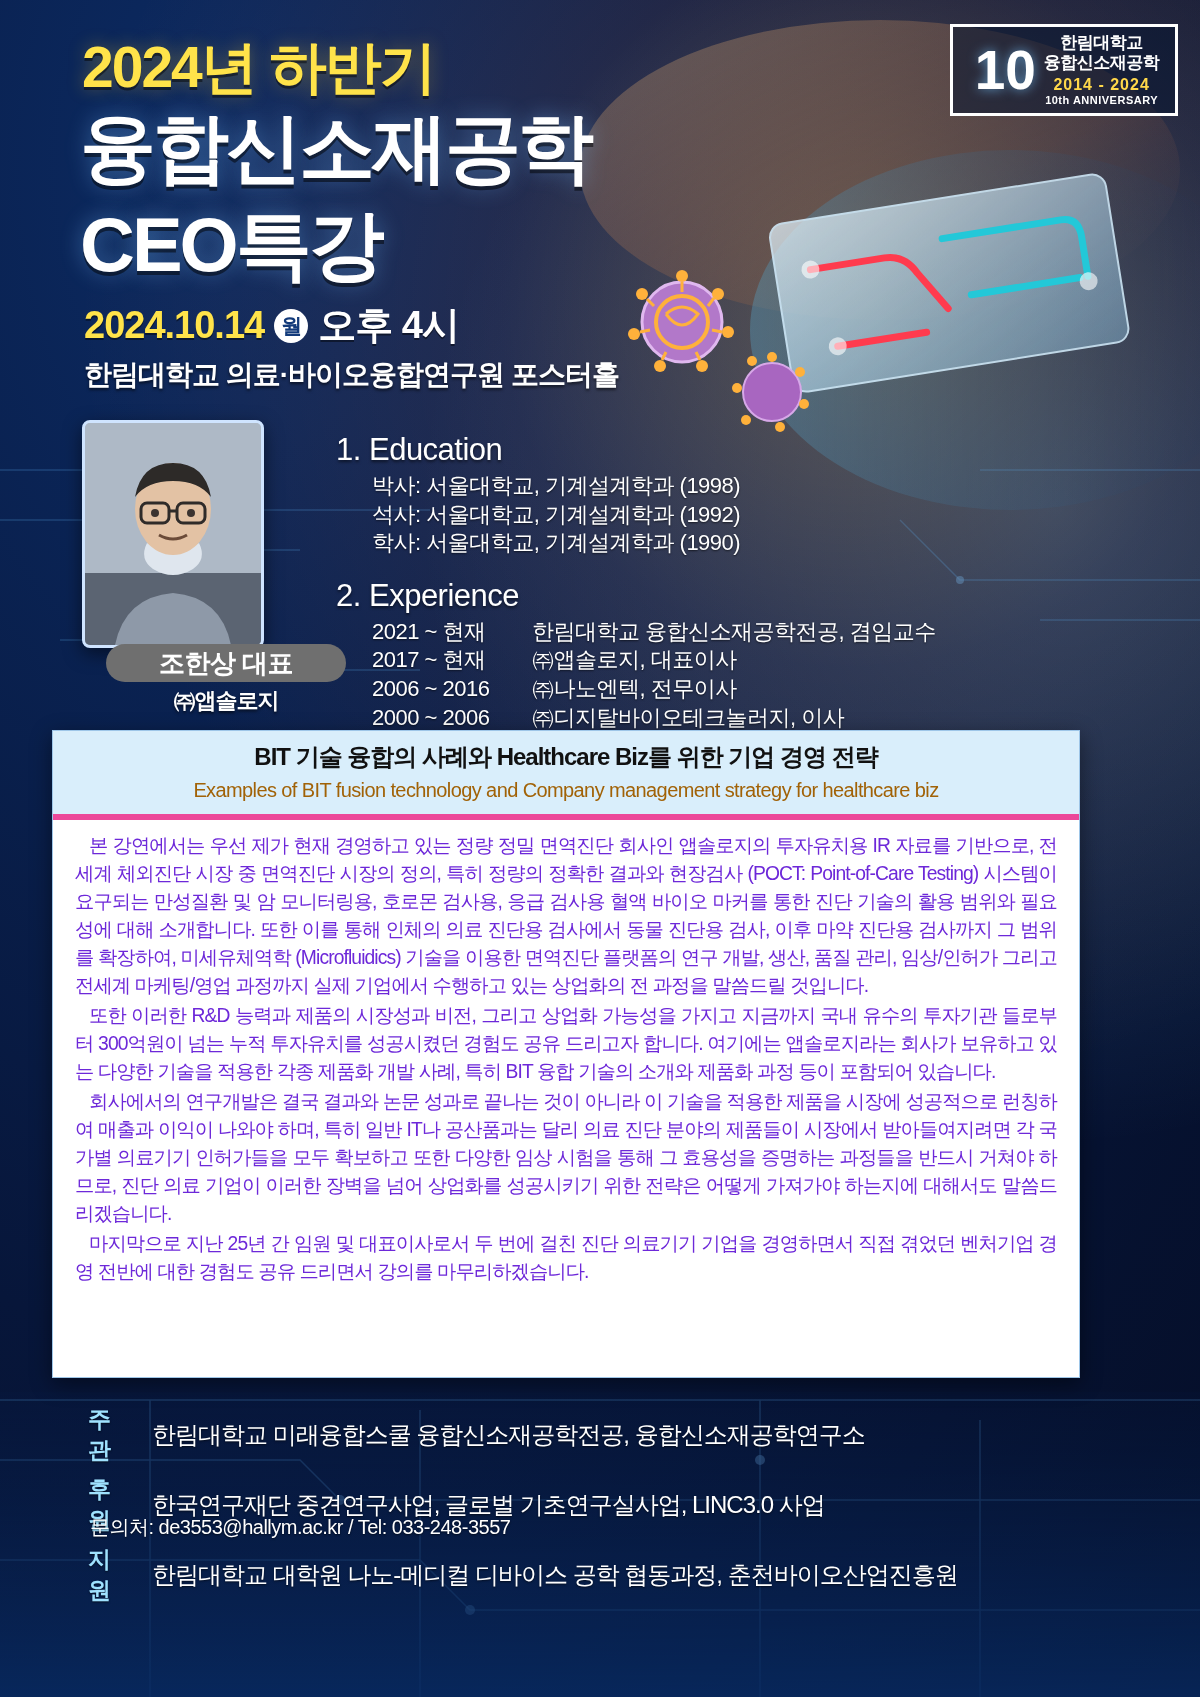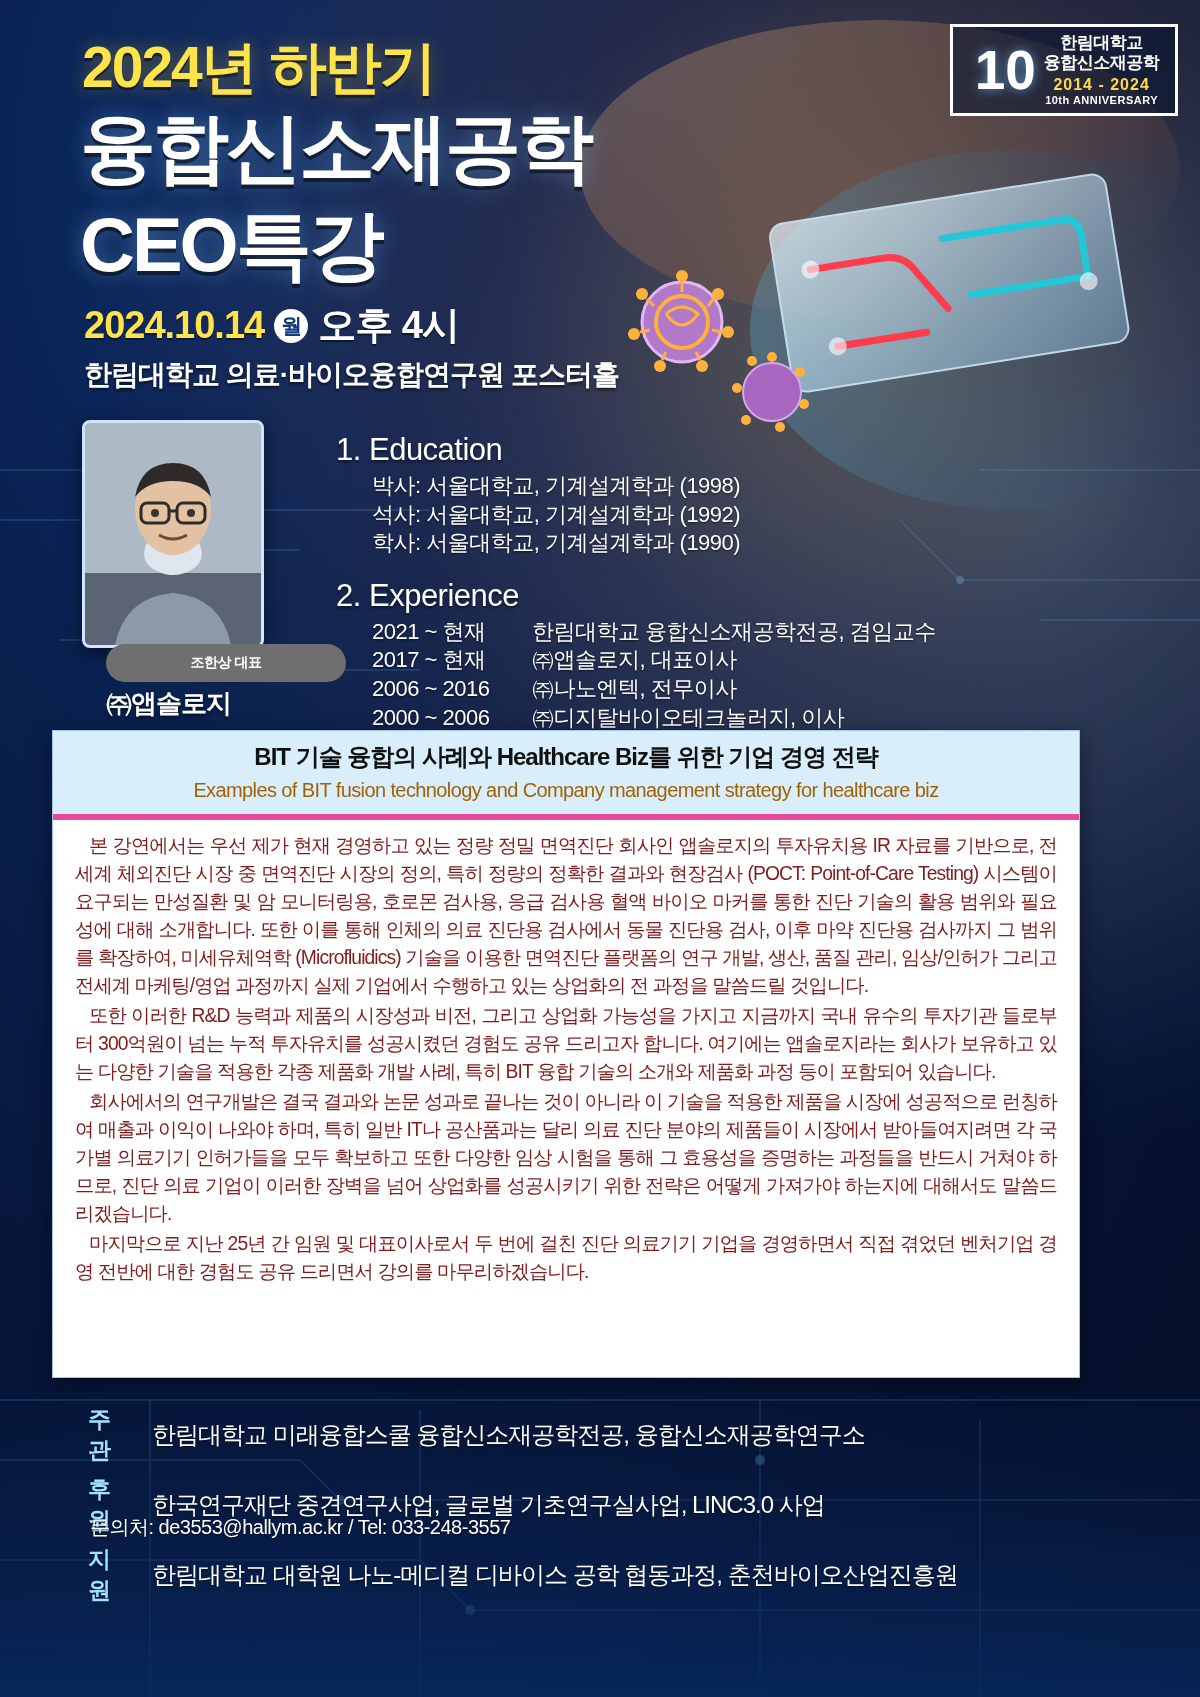--- a/index.html
+++ b/index.html
@@ -192,31 +192,31 @@
   .name-plate {
     position: absolute;
     left: 106px; top: 644px;
     width: 240px; height: 38px;
     background: #6f6f6f;
     border-radius: 19px;
     display: flex;
     align-items: center;
     justify-content: center;
     color: #ffffff;
-    font-size: 14px;
+    font-size: 26px;
     font-weight: bold;
     letter-spacing: -0.5px;
   }
   .company {
     position: absolute;
     left: 106px; top: 686px;
     width: 240px;
-    text-align: left;
-    color: #ffffff;
-    font-size: 26px;
+    text-align: center;
+    color: #ffffff;
+    font-size: 22px;
     font-weight: bold;
     letter-spacing: -1px;
     text-shadow: 0 2px 3px rgba(0,0,0,0.6);
   }
 
   
   .cv {
     position: absolute;
     left: 336px; top: 412px;
     width: 760px;
@@ -277,21 +277,21 @@
     letter-spacing: -1px;
   }
   .panel-title-en {
     font-size: 20px;
     color: #a16207;
     letter-spacing: -0.6px;
     margin-top: 6px;
   }
   .panel-body {
     padding: 12px 22px 10px 22px;
-    color: #7f1d1d;
+    color: #6d28d9;
   }
   .panel-body p {
     margin: 0 0 2px 0;
     font-size: 19.3px;
     line-height: 1.45;
     text-align: justify;
     text-indent: 14px;
     letter-spacing: -0.9px;
   }
 

